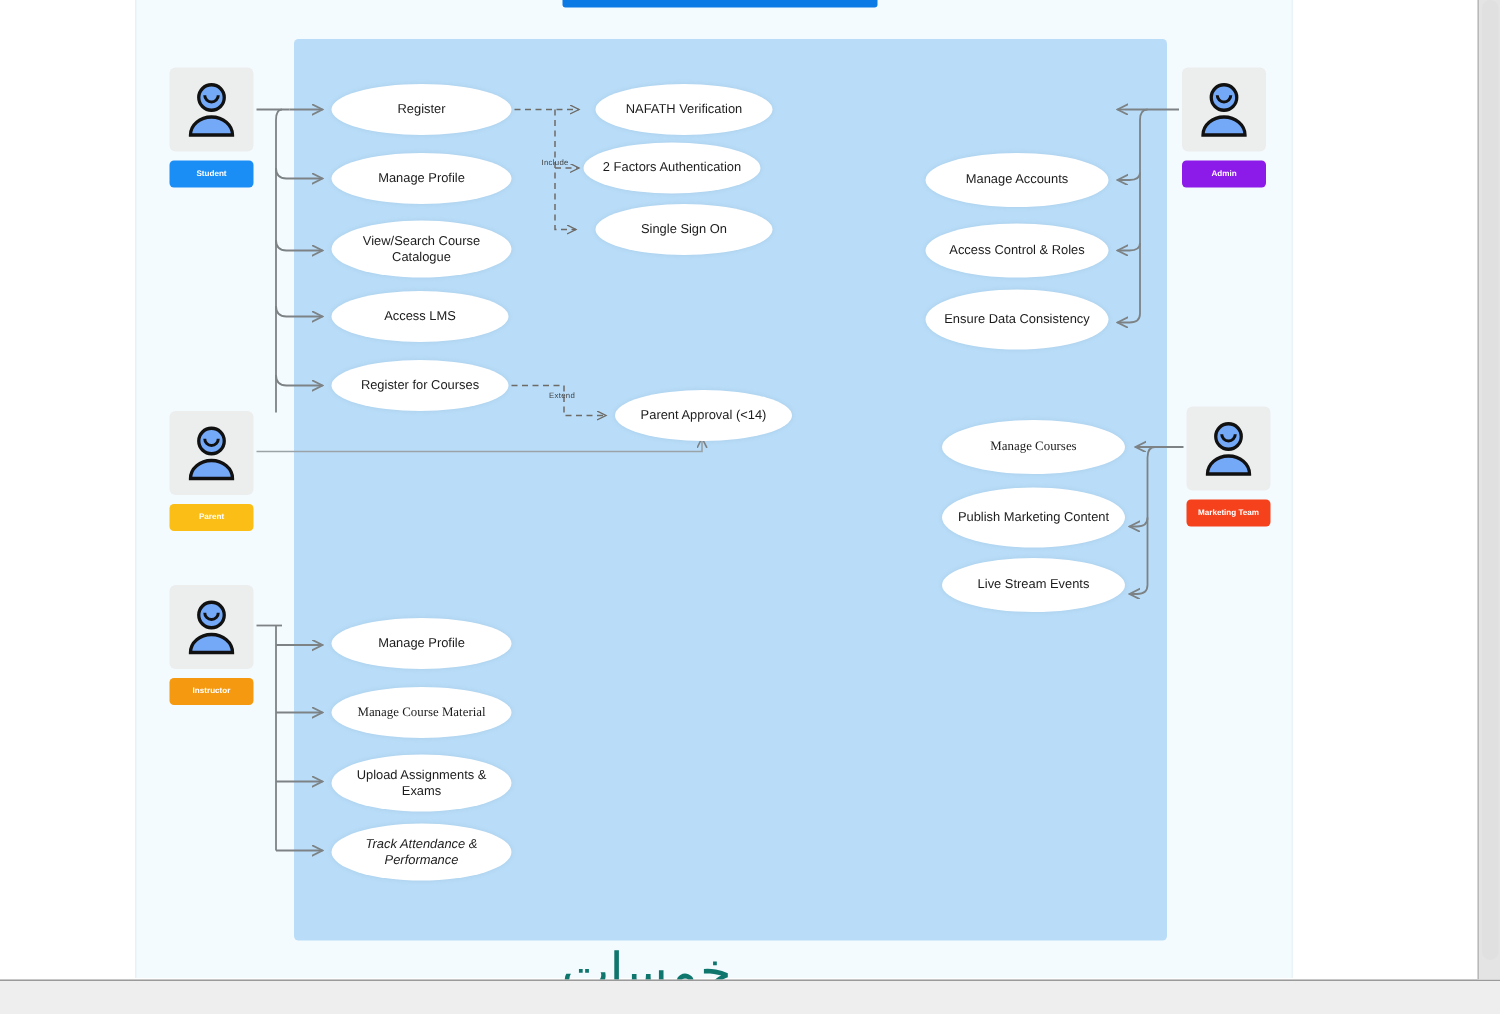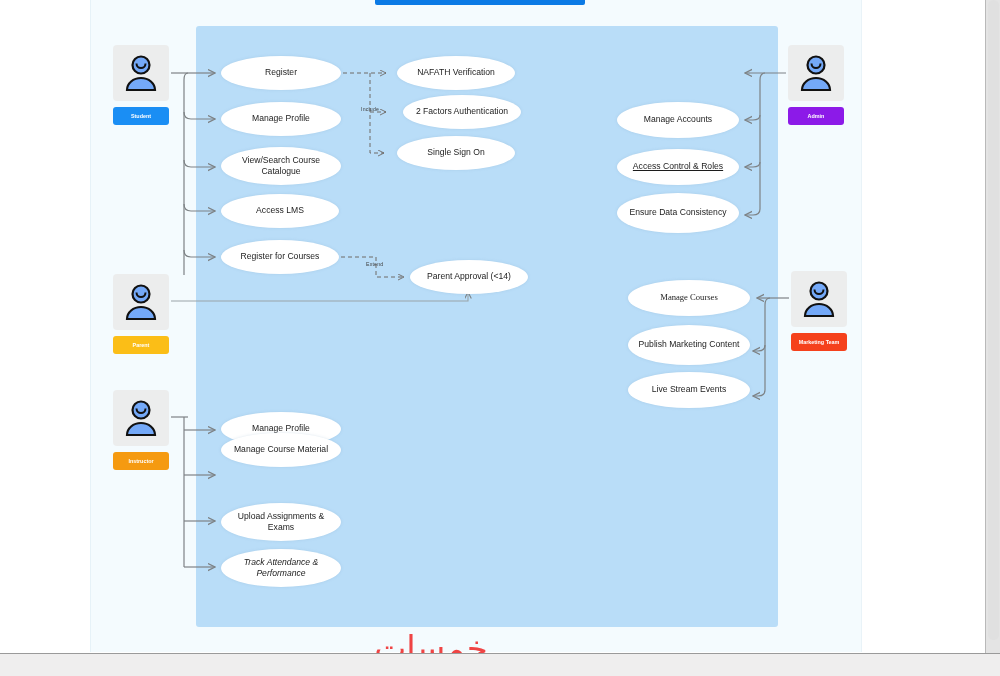--- a/index.html
+++ b/index.html
@@ -56,21 +56,21 @@
     border-radius: 6px;
   }
   
   .watermark {
     position: absolute;
     left: 0px; top: 628px;
     width: 862px;
     text-align: center;
     font-size: 34px;
     letter-spacing: 2px;
-    color: #ef4444;
+    color: #0f766e;
     font-family: "DejaVu Sans", sans-serif;
     direction: rtl;
     user-select: none;
   }
 
   
   .system-box {
     position: absolute;
     left: 196px; top: 26px;
     width: 582px; height: 601px;
@@ -206,34 +206,34 @@
   <div class="rel-label" style="left:361px;top:106px;">Include</div>
   <div class="rel-label" style="left:366px;top:261px;">Extend</div>
 
   <div class="usecase" style="left:221px;top:56px;width:120px;height:34px;">Register</div>
   <div class="usecase" style="left:221px;top:102px;width:120px;height:34px;">Manage Profile</div>
   <div class="usecase" style="left:221px;top:147px;width:120px;height:38px;">View/Search Course Catalogue</div>
   <div class="usecase" style="left:221px;top:194px;width:118px;height:34px;text-align:center;">Access LMS</div>
   <div class="usecase" style="left:397px;top:56px;width:118px;height:34px;">NAFATH Verification</div>
 
   <div class="usecase" style="left:221px;top:240px;width:118px;height:34px;">Register for Courses</div>
-  <div class="usecase" style="left:403px;top:95px;width:118px;height:34px;">2 Factors Authentication</div>
+  <div class="usecase" style="left:389px;top:95px;width:118px;height:34px;">2 Factors Authentication</div>
   <div class="usecase" style="left:397px;top:136px;width:118px;height:34px;">Single Sign On</div>
   <div class="usecase" style="left:410px;top:260px;width:118px;height:34px;">Parent Approval (&lt;14)</div>
 
   <div class="usecase" style="left:617px;top:102px;width:122px;height:36px;">Manage Accounts</div>
-  <div class="usecase" style="left:617px;top:149px;width:122px;height:36px;text-decoration:underline;">Access Control &amp; Roles</div>
+  <div class="usecase" style="left:617px;top:149px;width:122px;height:36px;">Access Control &amp; Roles</div>
   <div class="usecase" style="left:617px;top:193px;width:122px;height:40px;">Ensure Data Consistency</div>
 
   <div class="usecase" style="left:628px;top:280px;width:122px;height:36px;font-family:Liberation Serif, serif;">Manage Courses</div>
   <div class="usecase" style="left:628px;top:325px;width:122px;height:40px;">Publish Marketing Content</div>
   <div class="usecase" style="left:628px;top:372px;width:122px;height:36px;text-align:right;">Live Stream Events</div>
 
   <div class="usecase" style="left:221px;top:412px;width:120px;height:34px;">Manage Profile</div>
-  <div class="usecase" style="left:221px;top:433px;width:120px;height:34px;">Manage Course Material</div>
+  <div class="usecase" style="left:221px;top:458px;width:120px;height:34px;font-family:Liberation Serif, serif;">Manage Course Material</div>
   <div class="usecase" style="left:221px;top:503px;width:120px;height:38px;">Upload Assignments &amp; Exams</div>
   <div class="usecase" style="left:221px;top:549px;width:120px;height:38px;font-style:italic;">Track Attendance &amp; Performance</div>
 
   <div class="actor" style="left:113px;top:45px;">
     <div class="actor-box">
       <svg width="34" height="38" viewBox="0 0 34 38">
         <circle cx="17" cy="11" r="8.5" fill="#74a9f8" stroke="#111" stroke-width="2.2"></circle>
         <path d="M12.5,9.5 a4.5,4.5 0 0 0 9,0" fill="none" stroke="#111" stroke-width="2"></path>
         <path d="M3,36 a14,12 0 0 1 28,0 z" fill="#74a9f8" stroke="#111" stroke-width="2.2"></path>
       </svg>

